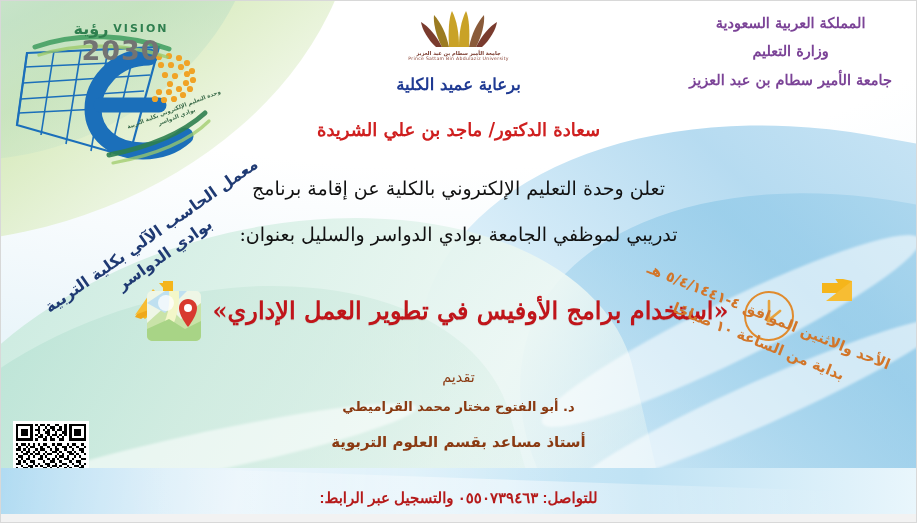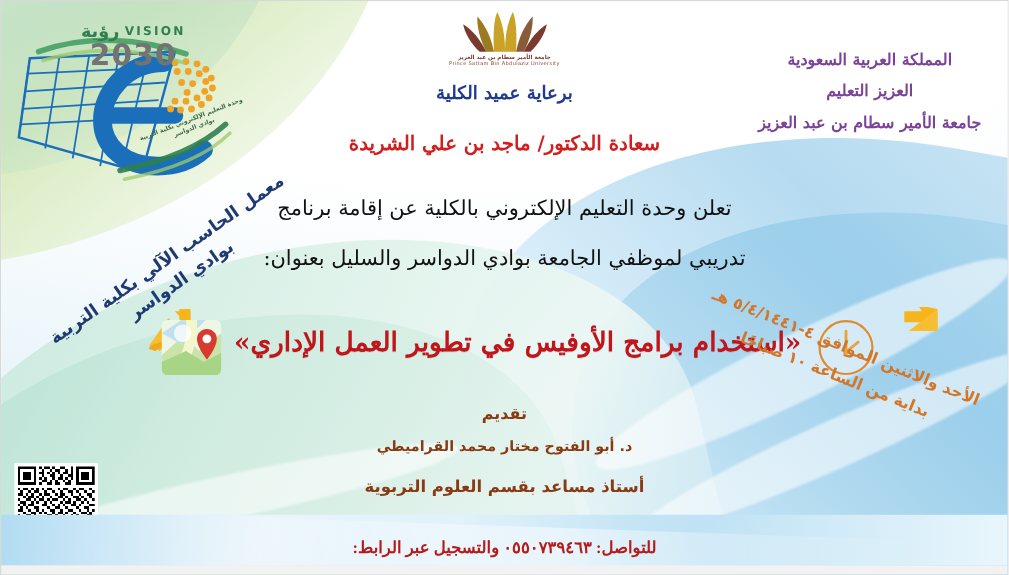--- a/index.html
+++ b/index.html
@@ -85,42 +85,41 @@
   }
   .band-content{
     position:absolute;inset:0;
     display:flex;align-items:center;justify-content:center;gap:14px;
     direction:rtl;
     padding:0 18px;
     font-size:15px;font-weight:bold;
     color:#b51a1a;
     white-space:nowrap;
   }
-  .band-contact{font-family:Liberation Serif, serif;margin-top:14px;}
+  .band-contact{font-family:Liberation Sans, sans-serif;margin-top:14px;}
   .band-url{
     direction:ltr;unicode-bidi:embed;
     font-family:"DejaVu Sans","Liberation Sans",sans-serif;
     font-size:16.5px;font-weight:bold;color:#c01818;
   }
   .bottom-strip{
     position:absolute;left:0;right:0;bottom:0;height:8px;background:#f2f2f2;
   }
 
   
   .hdr-right{
     position:absolute;right:24px;top:8px;
     text-align:center;
     color:#7b4397;
     font-size:14.5px;
     line-height:1.95;
     font-family:"DejaVu Serif","Liberation Serif",serif;
     font-weight:600;
     direction:rtl;
     letter-spacing:.2px;
-    margin-top:32px;
   }
   .hdr-right div{white-space:nowrap;}
 
   
   .uni-logo{
     position:absolute;left:50%;top:8px;transform:translateX(-50%);
     width:160px;text-align:center;
   }
   .uni-logo svg{display:block;margin:0 auto;}
   .uni-logo .ar{
@@ -182,21 +181,21 @@
   }
   .title-main{
     position:absolute;left:0;right:0;top:295px;
     color:#c0151a;font-size:24px;font-weight:bold;
     font-family:"DejaVu Serif","Liberation Serif",serif;
     text-shadow:0 1px 0 rgba(0,0,0,.08);
     margin-left:24px;
   }
   .presented{
     position:absolute;left:0;right:0;top:368px;
-    color:#8a3a12;font-size:14.5px;font-weight:bold;
+    color:#8a3a12;font-size:14.5px;font-weight:normal;
   }
   .speaker{
     position:absolute;left:0;right:0;top:398px;
     color:#8a3a12;font-size:13px;font-weight:bold;
   }
   .speaker-role{
     position:absolute;left:0;right:0;top:432px;
     color:#8a3a12;font-size:15px;font-weight:bold;
   }
 
@@ -324,21 +323,21 @@
       <path d="M53 38 C56 24 61 14 68 6 C69 13 66 27 60 38 Z" fill="#8a5b3a"></path>
       <path d="M26 38 C20 26 13 18 5 13 C6 20 12 31 20 38 Z" fill="#7a3b2e"></path>
       <path d="M60 38 C66 26 73 18 81 13 C80 20 74 31 66 38 Z" fill="#7a3b2e"></path>
     </svg>
     <div class="ar">جامعة الأمير سطام بن عبد العزيز</div>
     <div class="en">Prince Sattam Bin Abdulaziz University</div>
   </div>
 
   <div class="hdr-right">
     <div>المملكة العربية السعودية</div>
-    <div>العزيز التعليم</div>
+    <div>وزارة التعليم</div>
     <div>جامعة الأمير سطام بن عبد العزيز</div>
   </div>
 
   <div class="center-col">
     <div class="patron">برعاية عميد الكلية</div>
     <div class="dean">سعادة الدكتور/ ماجد بن علي الشريدة</div>
     <div class="body1">تعلن وحدة التعليم الإلكتروني بالكلية عن إقامة برنامج</div>
     <div class="body2">تدريبي لموظفي الجامعة بوادي الدواسر والسليل بعنوان:</div>
     <div class="title-main">«استخدام برامج الأوفيس في تطوير العمل الإداري»</div>
     <div class="presented">تقديم</div>

